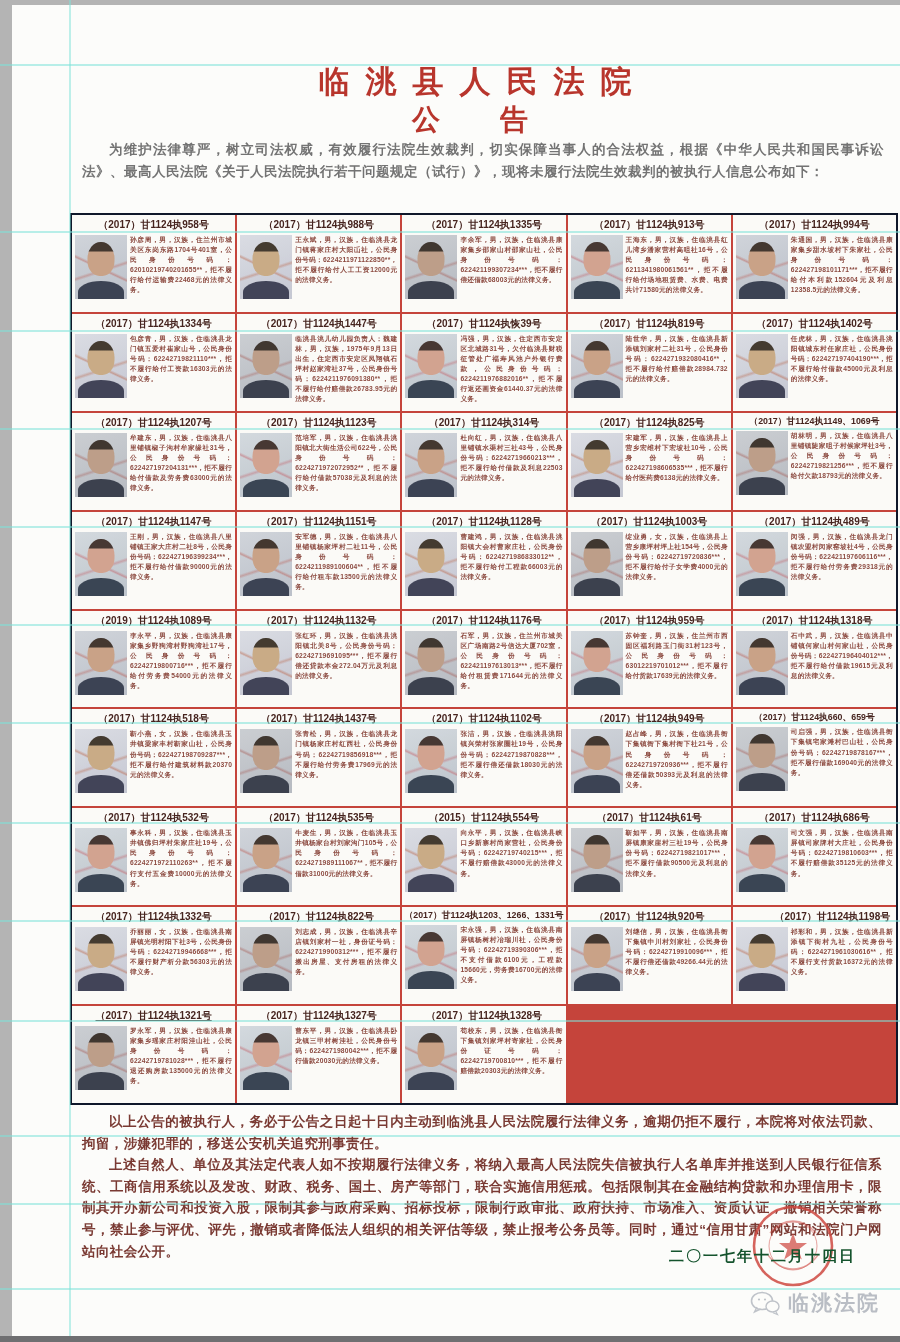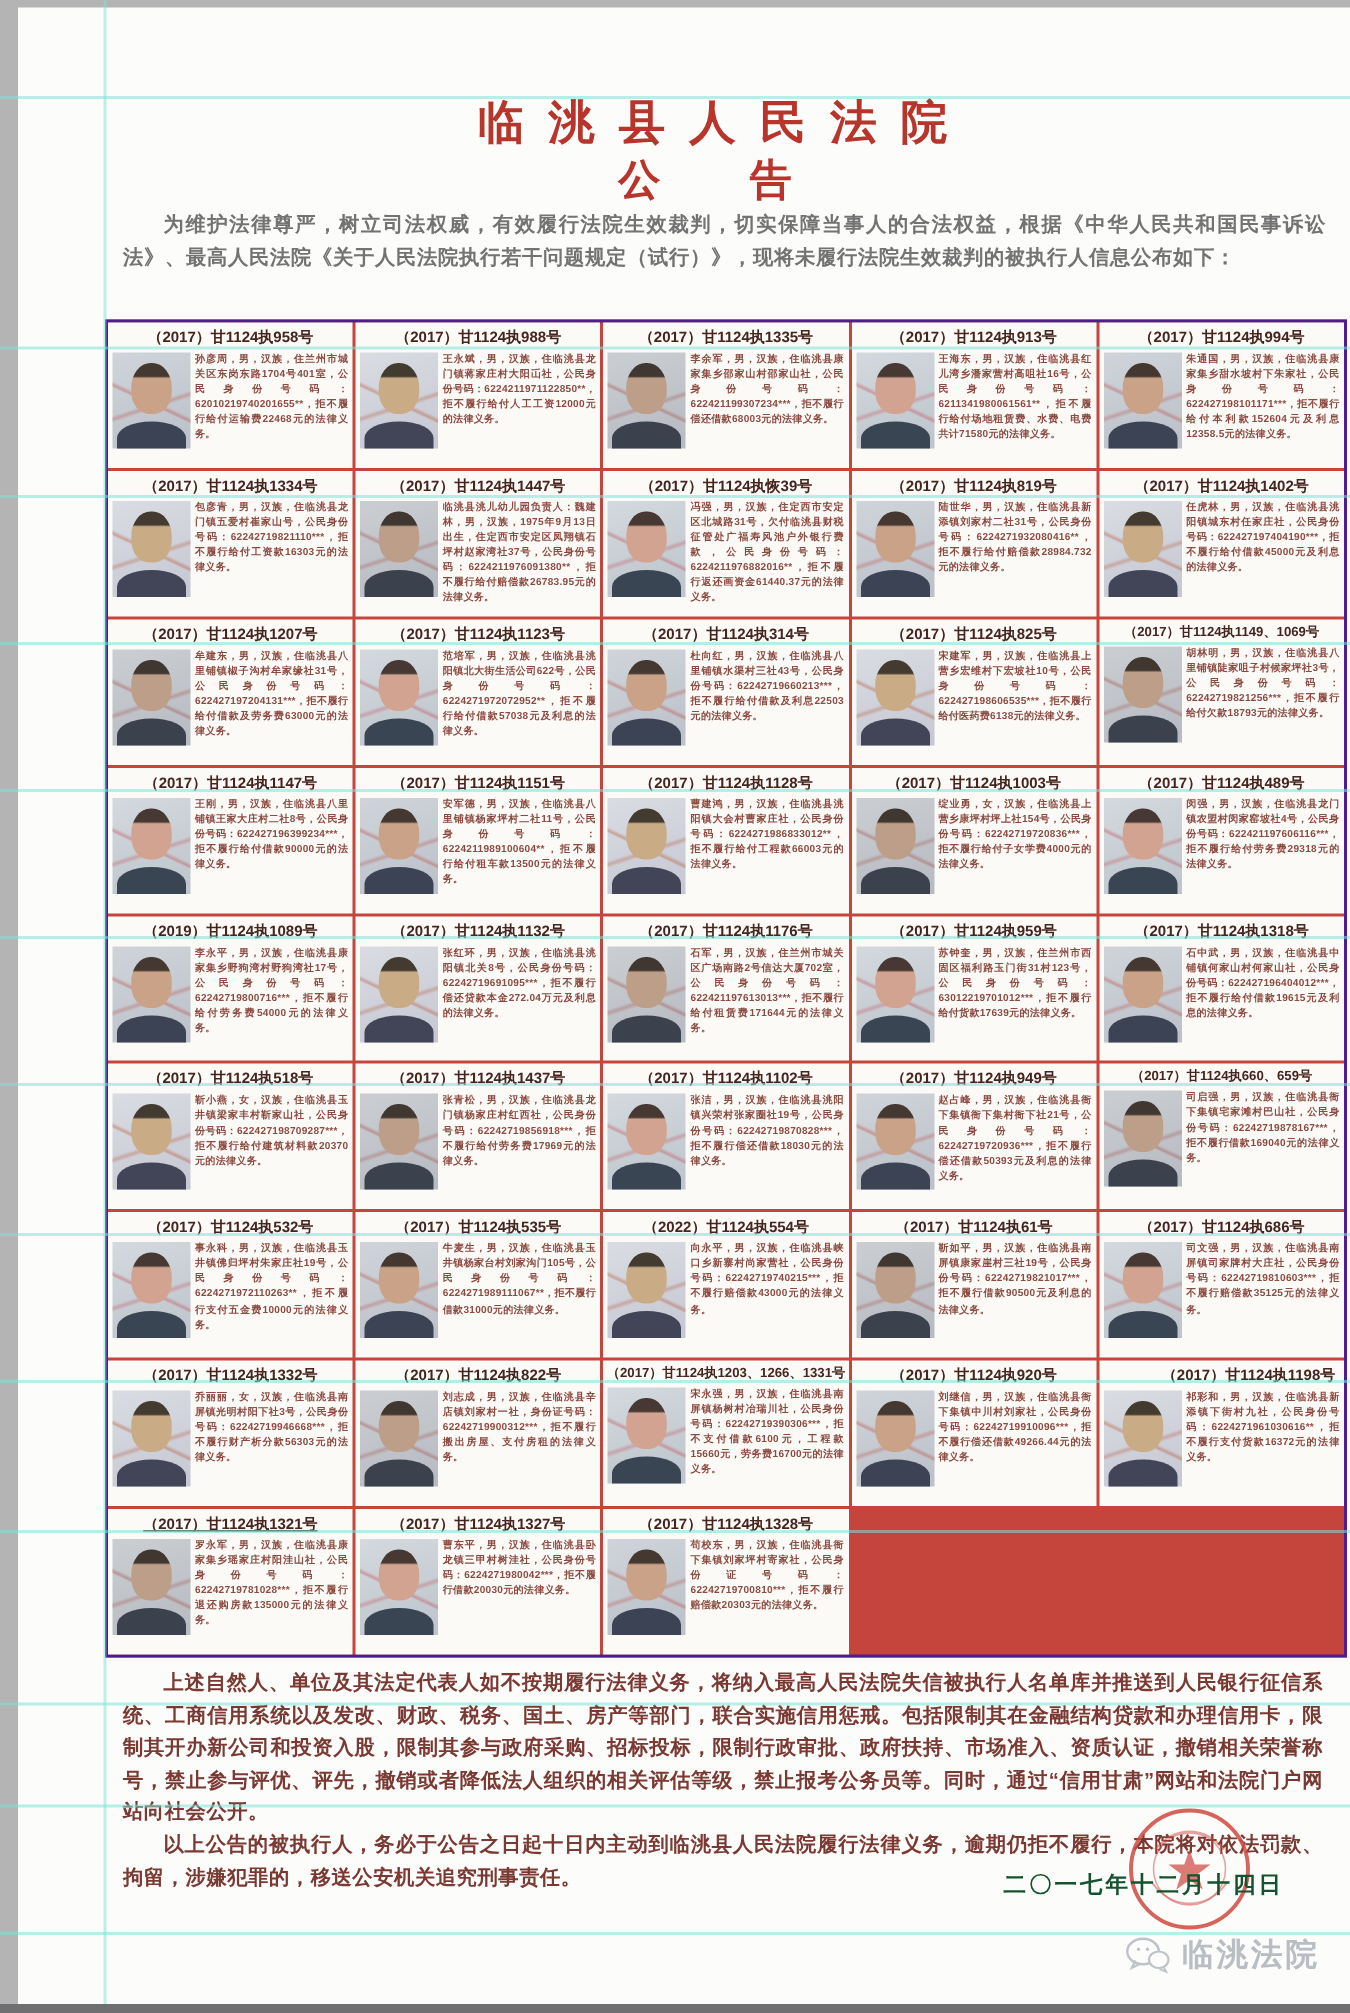--- a/index.html
+++ b/index.html
@@ -11,21 +11,21 @@
   .title1 { position:absolute; left:58px; top:56px; width:826px; text-align:center;
             font-size:31px; font-weight:bold; color:#b8352c; letter-spacing:16px; }
   .title2 { position:absolute; left:58px; top:96px; width:826px; text-align:center;
             font-size:28px; font-weight:bold; color:#b8352c; letter-spacing:26px; }
 
   .intro { position:absolute; left:70px; top:134px; width:802px; font-size:13.5px; line-height:1.62;
            color:#737373; font-weight:700; text-align:justify; text-indent:2em; letter-spacing:0.5px; }
 
   .grid { position:absolute; left:58px; top:208px; width:828px; height:892px;
           display:grid; grid-template-columns:repeat(5,1fr); grid-template-rows:repeat(9,1fr);
-          border:2px solid #4c1d95; background:#c5443b; grid-gap:2px; }
+          border:2px solid #0f172a; background:#c5443b; grid-gap:2px; }
   .cell { background:#fbfaf7; overflow:hidden; display:flex; flex-direction:column; }
   .case-no { text-align:center; padding-top:3px; font-size:12px; font-weight:bold;
              color:#46241f; white-space:nowrap; letter-spacing:0px; }
   .cell-body { display:flex; flex:1; padding:3px 3px 2px 3px; }
   .photo { width:52px; height:64px; flex-shrink:0; position:relative; overflow:hidden;
            background:
              linear-gradient(25deg, transparent 46%, rgba(186,74,62,.40) 48%, transparent 51%),
              linear-gradient(-18deg, transparent 42%, rgba(186,74,62,.32) 45%, transparent 48%),
              linear-gradient(160deg,#d0d4da,#bbc0c9); }
   .photo::before { content:''; position:absolute; left:50%; top:7px; transform:translateX(-50%);
@@ -286,21 +286,21 @@
           </div>
         </div>
         <div class="cell">
           <div class="case-no" style="font-size: 10px;">（2017）甘1124执535号</div>
           <div class="cell-body">
             <div class="photo v0"></div>
             <div class="cell-text">牛麦生，男，汉族，住临洮县玉井镇杨家台村刘家沟门105号，公民身份号码：6224271989111067**，拒不履行借款31000元的法律义务。</div>
           </div>
         </div>
         <div class="cell">
-          <div class="case-no" style="font-size: 10px;">（2022）甘1124执554号</div>
+          <div class="case-no" style="font-size: 10px;">（2015）甘1124执554号</div>
           <div class="cell-body">
             <div class="photo v1"></div>
             <div class="cell-text">向永平，男，汉族，住临洮县峡口乡新寨村尚家营社，公民身份号码：62242719740215***，拒不履行赔偿款43000元的法律义务。</div>
           </div>
         </div>
         <div class="cell">
           <div class="case-no" style="font-size: 10px;">（2017）甘1124执61号</div>
           <div class="cell-body">
             <div class="photo v2"></div>
             <div class="cell-text">靳如平，男，汉族，住临洮县南屏镇康家崖村三社19号，公民身份号码：62242719821017***，拒不履行借款90500元及利息的法律义务。</div>
@@ -365,22 +365,22 @@
         <div class="cell">
           <div class="case-no" style="font-size: 10px;">（2017）甘1124执1328号</div>
           <div class="cell-body">
             <div class="photo v0"></div>
             <div class="cell-text">苟校东，男，汉族，住临洮县衙下集镇刘家坪村寄家社，公民身份证号码：62242719700810***，拒不履行赔偿款20303元的法律义务。</div>
           </div>
         </div>
       </div>
 
     <div class="bottom-text">
+      <p>以上公告的被执行人，务必于公告之日起十日内主动到临洮县人民法院履行法律义务，逾期仍拒不履行，本院将对依法罚款、拘留，涉嫌犯罪的，移送公安机关追究刑事责任。</p>
       <p>上述自然人、单位及其法定代表人如不按期履行法律义务，将纳入最高人民法院失信被执行人名单库并推送到人民银行征信系统、工商信用系统以及发改、财政、税务、国土、房产等部门，联合实施信用惩戒。包括限制其在金融结构贷款和办理信用卡，限制其开办新公司和投资入股，限制其参与政府采购、招标投标，限制行政审批、政府扶持、市场准入、资质认证，撤销相关荣誉称号，禁止参与评优、评先，撤销或者降低法人组织的相关评估等级，禁止报考公务员等。同时，通过“信用甘肃”网站和法院门户网站向社会公开。</p>
-      <p>以上公告的被执行人，务必于公告之日起十日内主动到临洮县人民法院履行法律义务，逾期仍拒不履行，本院将对依法罚款、拘留，涉嫌犯罪的，移送公安机关追究刑事责任。</p>
     </div>
 
     <svg class="seal" viewBox="0 0 86 86">
       <circle cx="43" cy="43" r="39" fill="none" stroke="#cf4a42" stroke-width="2.6"></circle>
       <circle cx="43" cy="43" r="24" fill="none" stroke="#cf4a42" stroke-width="1" opacity=".6"></circle>
       <path d="M43 30 L46.5 40 L57 40 L48.6 46.4 L51.8 56.6 L43 50.4 L34.2 56.6 L37.4 46.4 L29 40 L39.5 40 Z" fill="#cf4a42" opacity=".85"></path>
       <path d="M18 52 q10 14 25 14 q15 0 25 -14" fill="none" stroke="#cf4a42" stroke-width="1.4" opacity=".6"></path>
       <path d="M20 30 q10 -12 23 -12 q13 0 23 12" fill="none" stroke="#cf4a42" stroke-width="1.4" opacity=".6"></path>
     </svg>
     <div class="date-line">二〇一七年十二月十四日</div>

